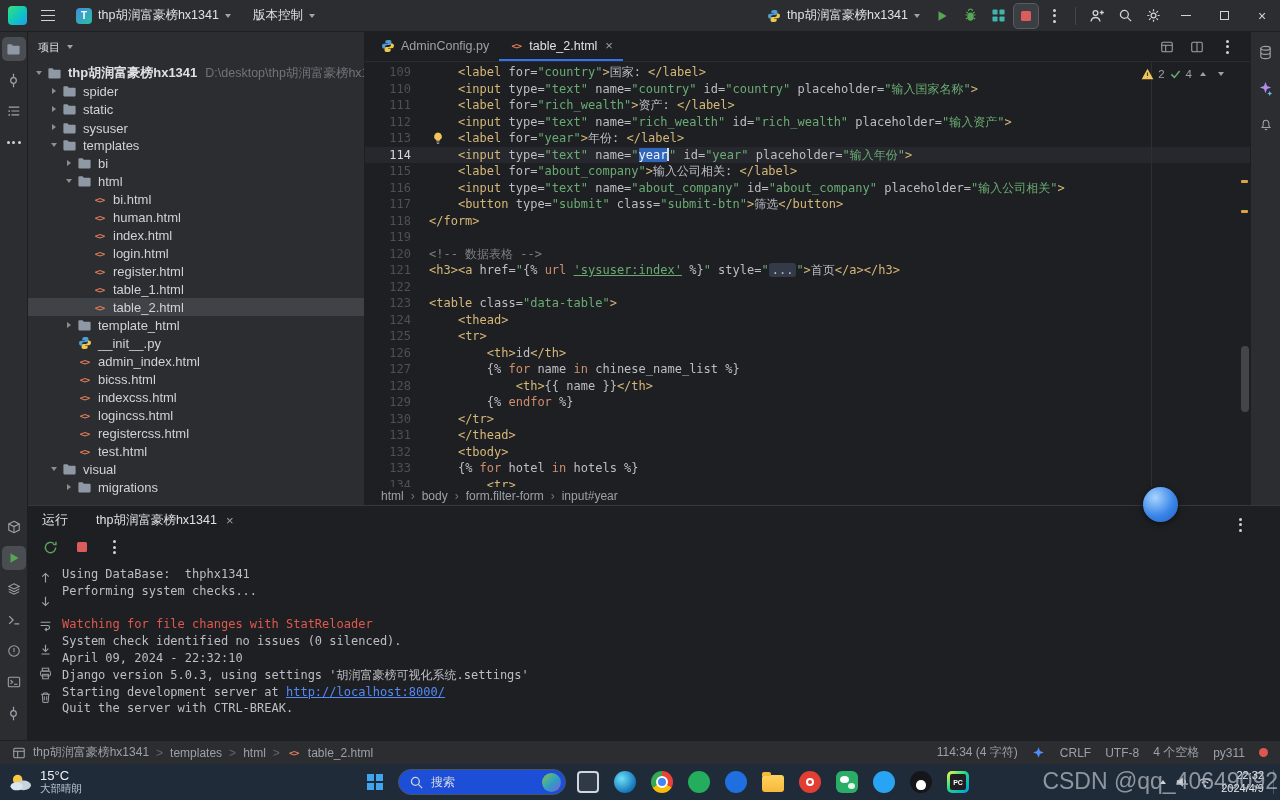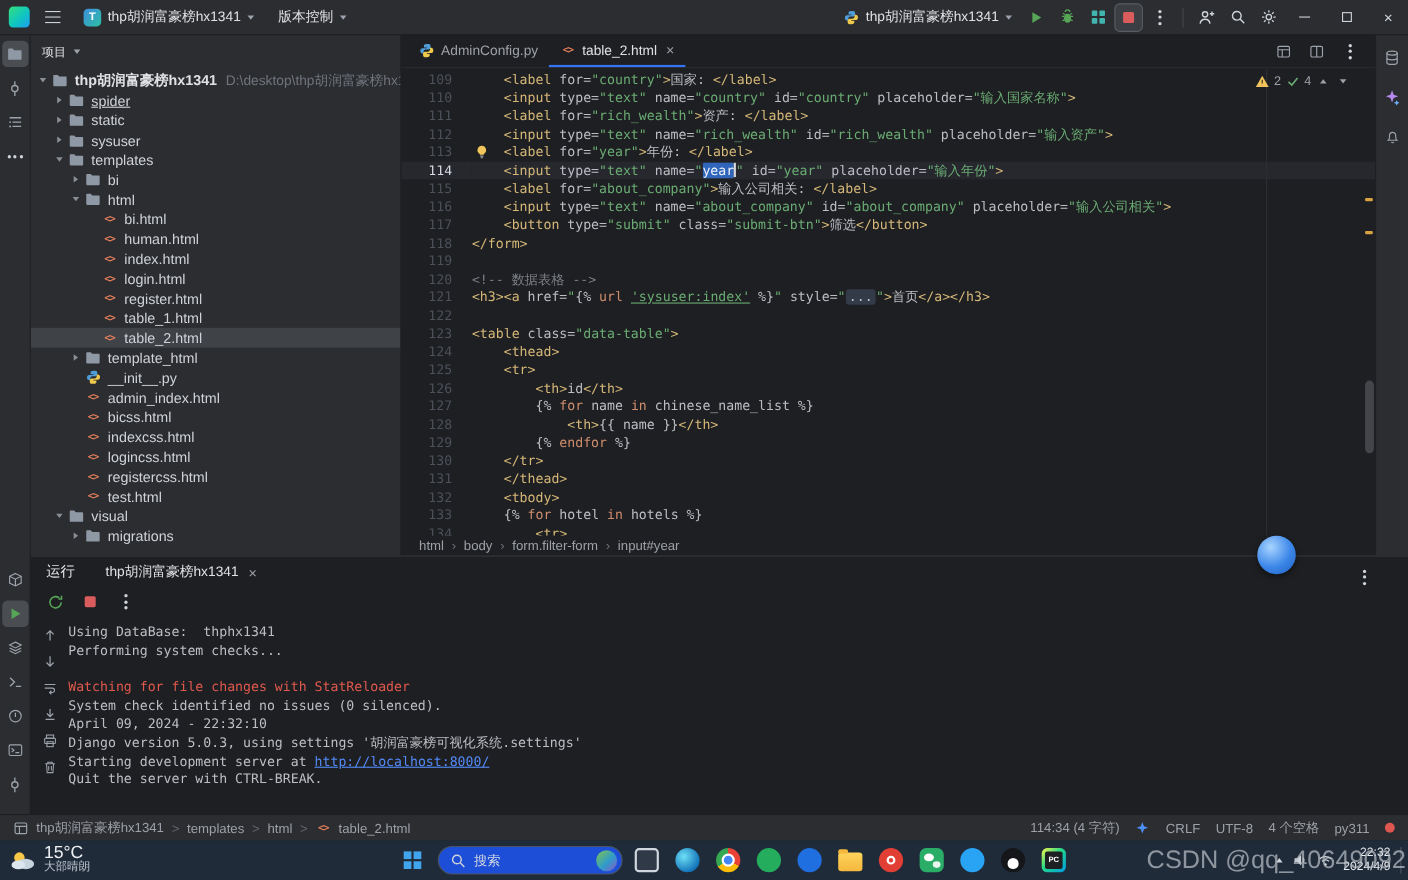--- a/index.html
+++ b/index.html
@@ -114,21 +114,21 @@
     display:flex;align-items:center;padding:0 12px;font-size:12px;color:#9da0a8}
   .status-left{display:flex;align-items:center;gap:7px}
   .sb-sep{color:#62666d}
   .status-right{margin-left:auto;display:flex;align-items:center;gap:14px}
   .reddot{width:9px;height:9px;border-radius:50%;background:#dd5650}
 
   
   .taskbar{position:absolute;left:0;right:0;top:764px;height:36px;background:#202b3a}
   .weather{position:absolute;left:8px;top:0;bottom:0;display:flex;align-items:center;gap:7px}
   .weather-txt{display:flex;flex-direction:column;line-height:13px}
-  .weather-temp{font-size:16px;color:#eef1f4}
+  .weather-temp{font-size:13px;color:#eef1f4}
   .weather-desc{font-size:10.5px;color:#b9c2cc}
   .tb-center{position:absolute;left:360px;top:0;bottom:0;display:flex;align-items:center;gap:8px}
   .win-start{width:30px;height:30px;display:flex;align-items:center;justify-content:center;border-radius:4px}
   .win-logo{display:grid;grid-template-columns:7.5px 7.5px;grid-template-rows:7.5px 7.5px;gap:1.5px}
   .win-logo i{background:#41a5ee}
   .search-pill{width:168px;height:26px;border-radius:13px;background:#1d4ed8;border:1px solid #4a5563;
     display:flex;align-items:center;gap:7px;padding:0 4px 0 10px}
   .search-pill .s-label{font-size:12px;color:#d4d9df}
   .pill-img{margin-left:auto;width:19px;height:19px;border-radius:50%;background:linear-gradient(135deg,#83c34a,#2e9cca 55%,#8a57c9)}
   .tb-apps{display:flex;gap:9px;align-items:center}
@@ -364,21 +364,21 @@
           <div class="tree-row bold" style="padding-left: 4px;">
             <span class="ar d"></span>
             <span class="t-ico">
               <svg width="15" height="15" viewBox="0 0 16 16">
                 <path fill="#8f99a5" d="M1.5 3.2c0-.5.4-.9.9-.9h3.4l1.5 1.6h6.3c.5 0 .9.4.9.9v7.5c0 .5-.4.9-.9.9H2.4c-.5 0-.9-.4-.9-.9V3.2z"></path>
               </svg>
             </span>
             <span class="t-label">thp胡润富豪榜hx1341</span>
             <span class="t-extra">D:\desktop\thp胡润富豪榜hx1341</span>
           </div>
-          <div class="tree-row" style="padding-left: 19px; text-decoration: underline;">
+          <div class="tree-row" style="padding-left: 19px;">
             <span class="ar r"></span>
             <span class="t-ico">
               <svg width="15" height="15" viewBox="0 0 16 16">
                 <path fill="#8f99a5" d="M1.5 3.2c0-.5.4-.9.9-.9h3.4l1.5 1.6h6.3c.5 0 .9.4.9.9v7.5c0 .5-.4.9-.9.9H2.4c-.5 0-.9-.4-.9-.9V3.2z"></path>
               </svg>
             </span>
             <span class="t-label">spider</span>
           </div>
           <div class="tree-row" style="padding-left: 19px;">
             <span class="ar r"></span>

